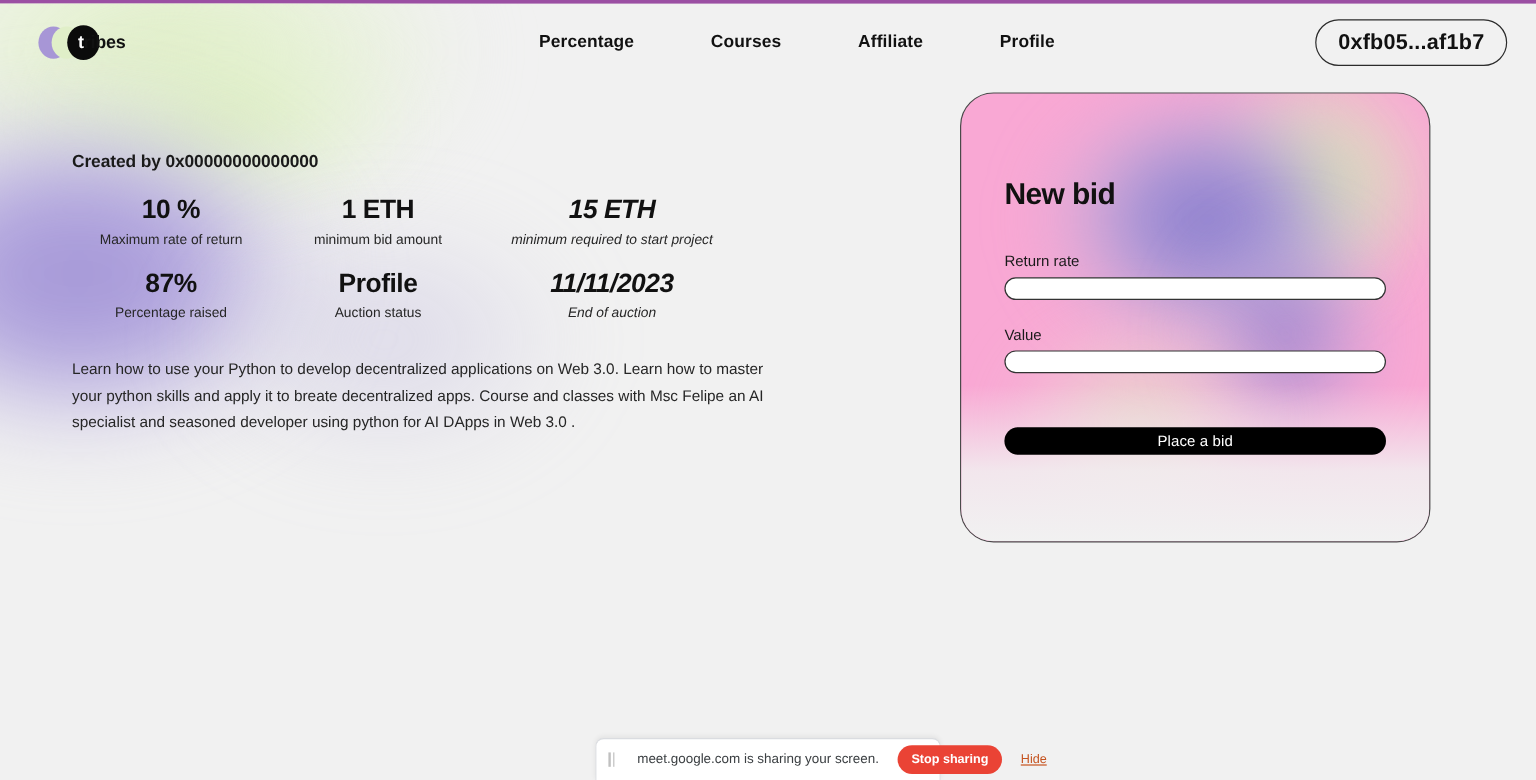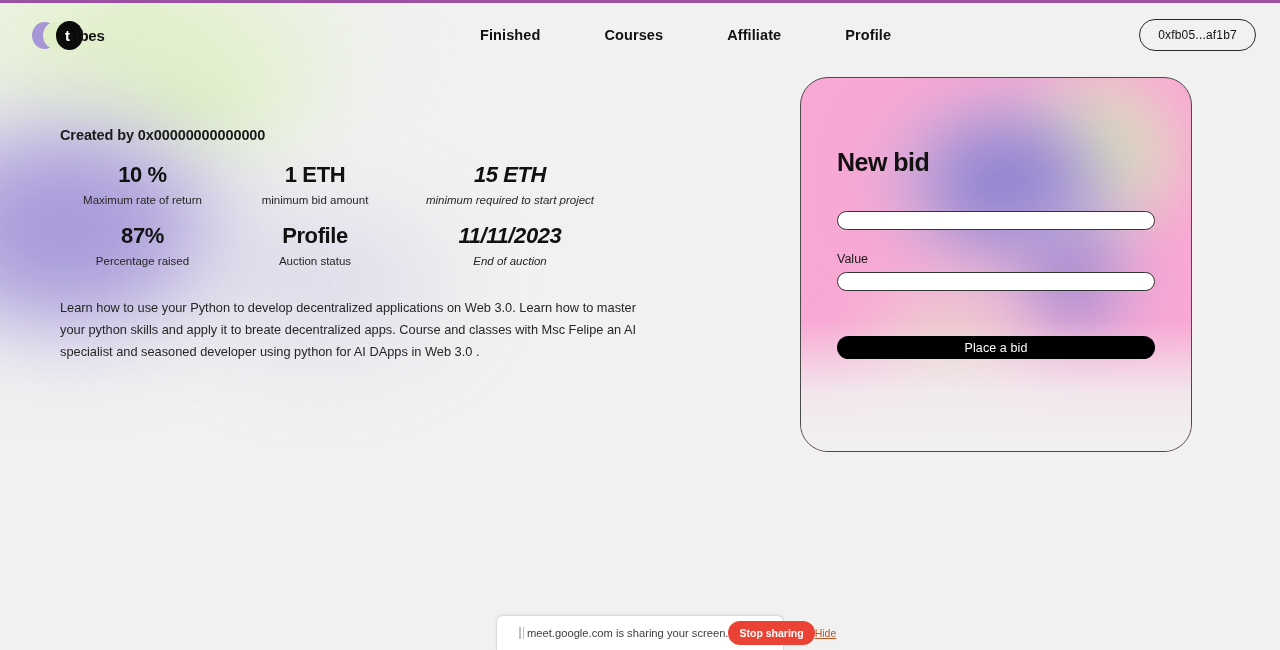--- a/index.html
+++ b/index.html
@@ -125,22 +125,22 @@
     font-weight: 600;
     color: #111;
     text-decoration: none;
     letter-spacing: 0.1px;
   }
 
   .wallet-pill {
     border: 1px solid #2b2b2b;
     border-radius: 20px;
     padding: 8px 18px;
-    font-size: 12px;
-    font-weight: 400;
+    font-size: 18px;
+    font-weight: 700;
     background: transparent;
     color: #111;
     letter-spacing: 0.2px;
     white-space: nowrap;
   }
 
   
   .main {
     position: relative;
     z-index: 2;
@@ -322,22 +322,22 @@
     transform: translateX(-50%);
     bottom: 0;
     width: 288px;
     height: 35px;
     background: #ffffff;
     border: 1px solid #dadce0;
     border-bottom: none;
     border-radius: 7px 7px 0 0;
     display: flex;
     align-items: center;
-    gap: 0;
-    padding: 0 22px;
+    gap: 16px;
+    padding: 0 10px;
     box-shadow: 0 -1px 4px rgba(0,0,0,0.06);
     z-index: 10;
   }
   .grip-icon {
     width: 8px;
     height: 12px;
     display: flex;
     gap: 2px;
     flex: 0 0 auto;
   }
@@ -388,21 +388,21 @@
   <a class="logo" href="#">
     <span class="logo-marks">
       <span class="logo-ell purple"></span>
       <span class="logo-ell green"></span>
       <span class="logo-ell black"></span>
       <span class="logo-text"><span class="on-dark">t</span><span>ribes</span></span>
     </span>
   </a>
 
   <nav class="nav">
-    <a href="#">Finished</a>
+    <a href="#">Percentage</a>
     <a href="#">Courses</a>
     <a href="#">Affiliate</a>
     <a href="#">Profile</a>
   </nav>
 
   <button class="wallet-pill">0xfb05...af1b7</button>
 </header>
 
 <div class="main">
 
@@ -453,20 +453,21 @@
       <div class="cg-purple"></div>
       <div class="cg-purple2"></div>
       <div class="cg-green2"></div>
       <div class="cg-fade"></div>
     </div>
 
     <div class="card-body">
       <h2 class="card-title">New bid</h2>
 
       <div class="field">
+        <label class="field-label">Return rate</label>
         <input class="field-input" type="text" placeholder="" style="">
       </div>
 
       <div class="field second">
         <label class="field-label">Value</label>
         <input class="field-input" type="text" placeholder="" style="">
       </div>
 
       <button class="place-bid-btn">Place a bid</button>
     </div>

